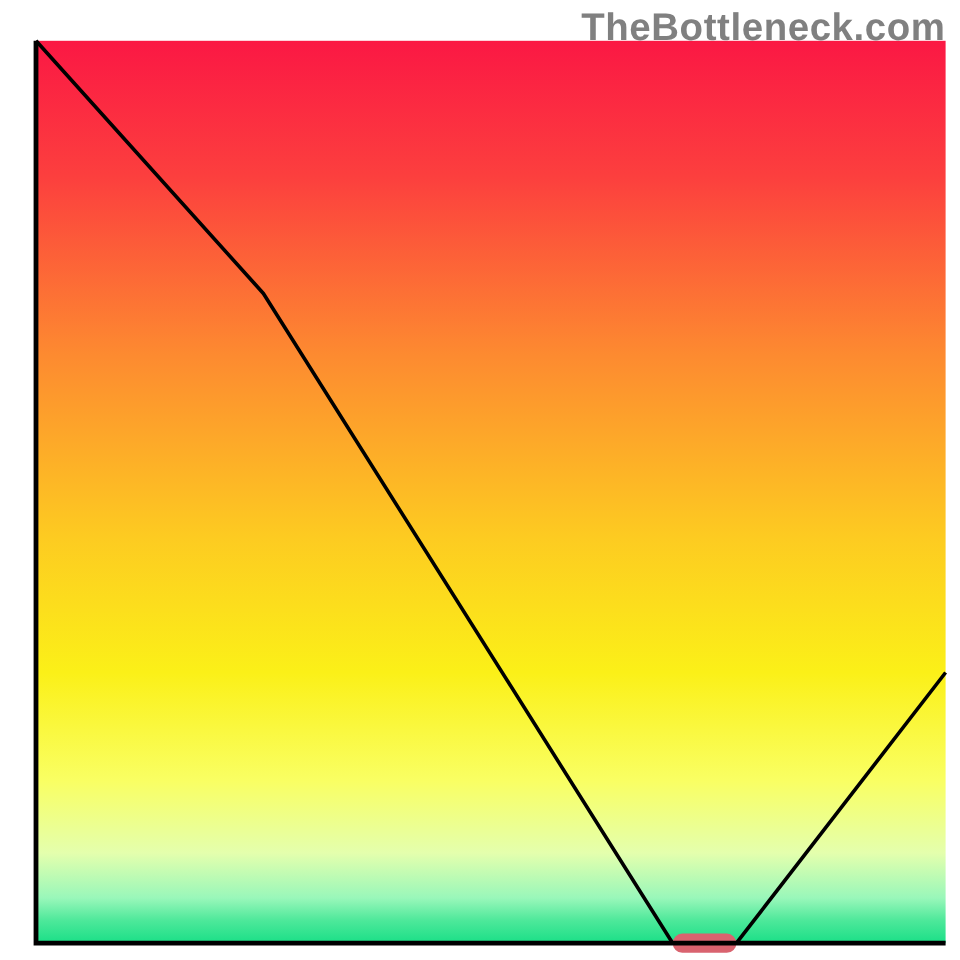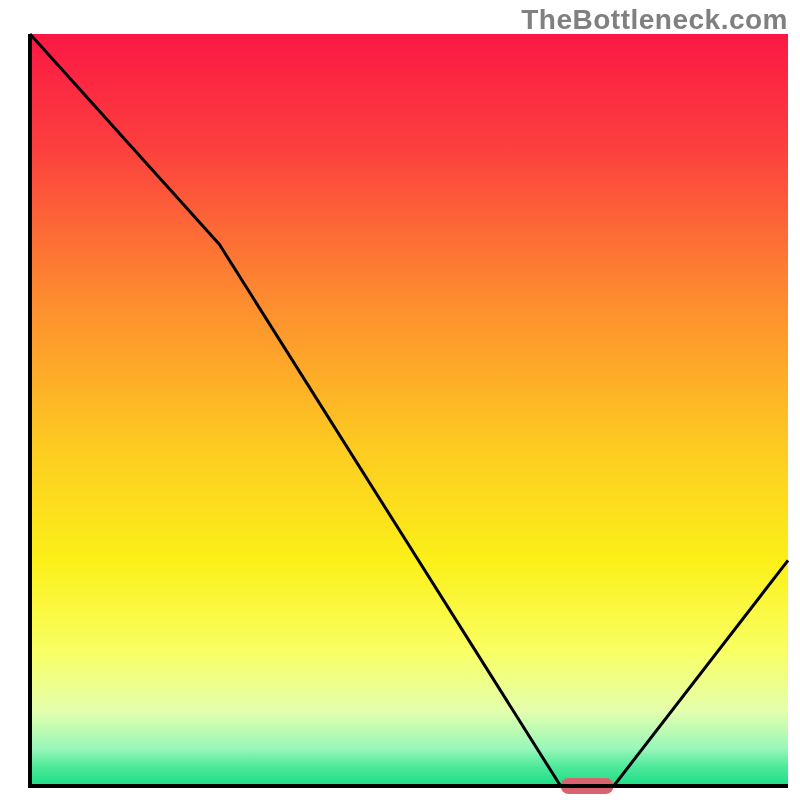--- a/index.html
+++ b/index.html
@@ -12,21 +12,21 @@
   }
   .container {
     position: relative;
     width: 800px;
     height: 800px;
   }
   .watermark {
     position: absolute;
     top: 4px;
     right: 12px;
-    font-size: 28px;
+    font-size: 32px;
     font-weight: bold;
     color: #808080;
     letter-spacing: 0.5px;
     text-align: center;
   }
   svg {
     display: block;
   }
 </style>
 </head>

